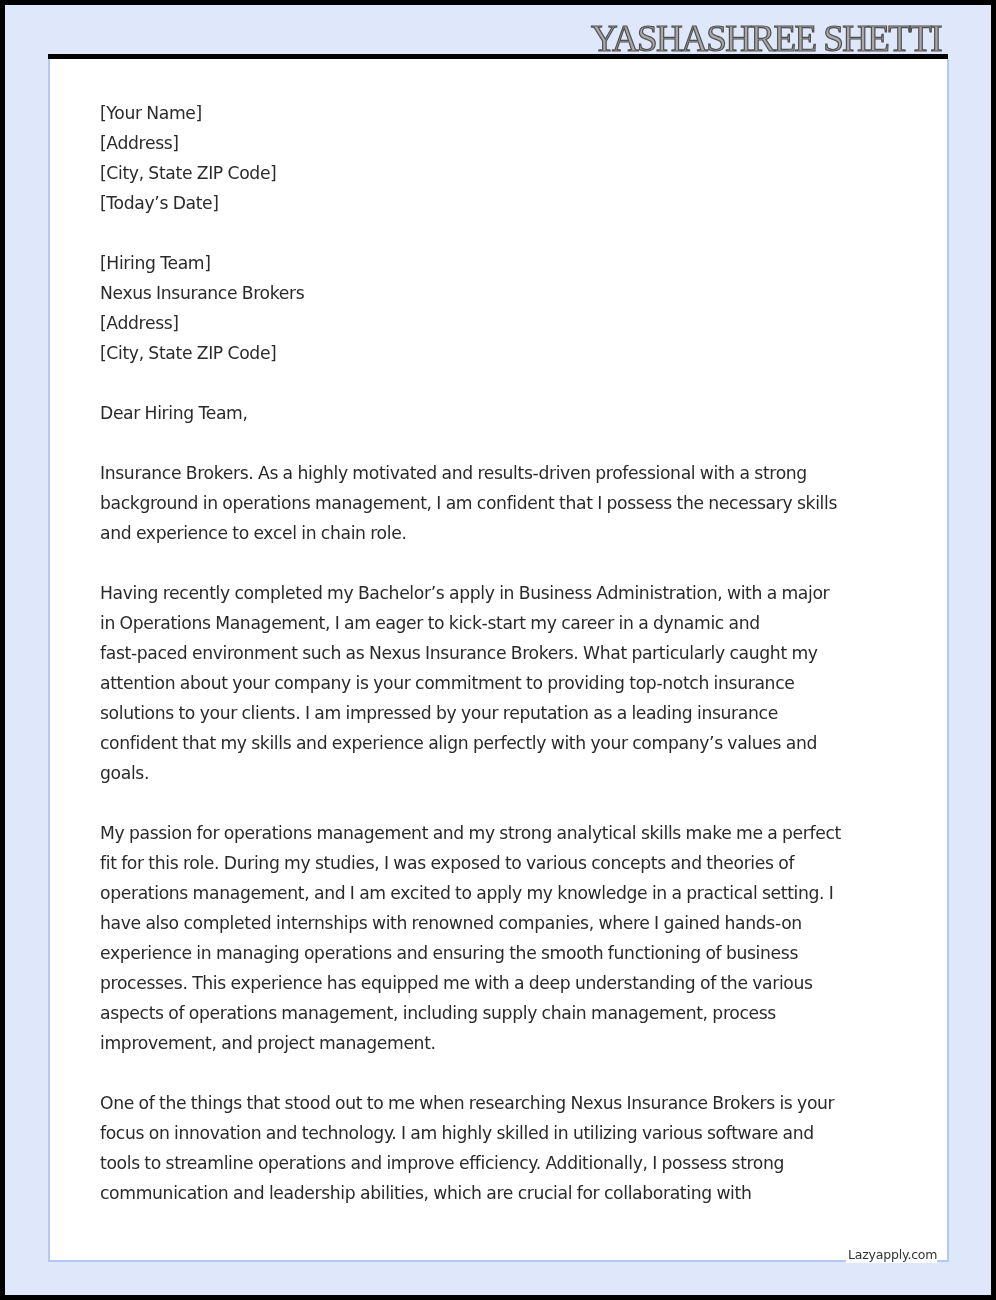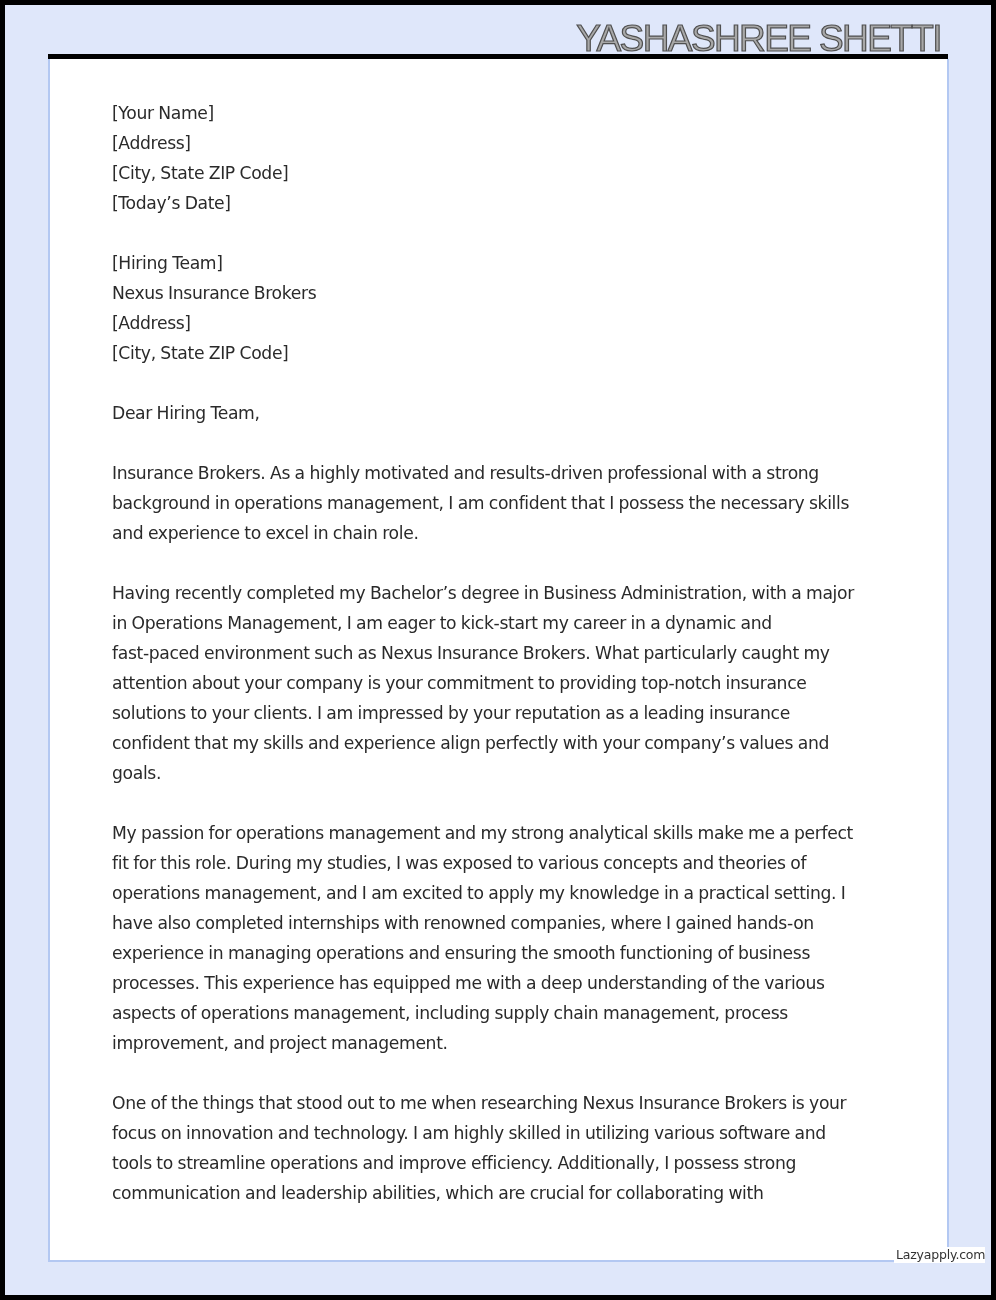--- a/index.html
+++ b/index.html
@@ -20,21 +20,21 @@
       top: 5px;
       width: 986px;
       height: 1290px;
       background: #dfe7fa;
       overflow: hidden;
     }
     .name-header {
       position: absolute;
       right: 50px;
       top: 12px;
-      font-family: Liberation Sans, sans-serif;
+      font-family: Liberation Serif, serif;
       font-size: 37px;
       letter-spacing: -1.6px;
       color: #a8a8a8;
       -webkit-text-stroke: 1.2px #505050;
       line-height: 44px;
       white-space: nowrap;
       text-transform: uppercase;
     }
     .top-rule {
       position: absolute;
@@ -64,38 +64,36 @@
       font-size: 17.2px;
       line-height: 30px;
       color: #2a2a2a;
       letter-spacing: -0.35px;
       word-spacing: -0.5px;
     }
     .letter .line {
       display: block;
       white-space: nowrap;
       height: 30px;
-      margin-left: 12px;
     }
     .letter .gap {
       display: block;
       height: 30px;
     }
     .watermark {
       position: absolute;
       left: 841px;
       top: 1242px;
       font-family: "DejaVu Sans", sans-serif;
       font-size: 12.5px;
       color: #333;
       letter-spacing: -0.2px;
       line-height: 16px;
       background: #fff;
       padding-left: 2px;
-      margin-left: 48px;
     }
   </style>
 </head>
 <body>
 
 <div class="page">
   <div class="name-header">YASHASHREE SHETTI</div>
   <div class="top-rule"></div>
   <div class="card"></div>
 
@@ -118,21 +116,21 @@
     <span class="gap"></span>
 
     <div>
       <span class="line">Insurance Brokers. As a highly motivated and results-driven professional with a strong</span>
       <span class="line">background in operations management, I am confident that I possess the necessary skills</span>
       <span class="line">and experience to excel in chain role.</span>
     </div>
     <span class="gap"></span>
 
     <div>
-      <span class="line">Having recently completed my Bachelor’s degree in Business Administration, with a major</span>
+      <span class="line">Having recently completed my Bachelor’s apply in Business Administration, with a major</span>
       <span class="line">in Operations Management, I am eager to kick-start my career in a dynamic and</span>
       <span class="line">fast-paced environment such as Nexus Insurance Brokers. What particularly caught my</span>
       <span class="line">attention about your company is your commitment to providing top-notch insurance</span>
       <span class="line">solutions to your clients. I am impressed by your reputation as a leading insurance</span>
       <span class="line">confident that my skills and experience align perfectly with your company’s values and</span>
       <span class="line">goals.</span>
     </div>
     <span class="gap"></span>
 
     <div>

